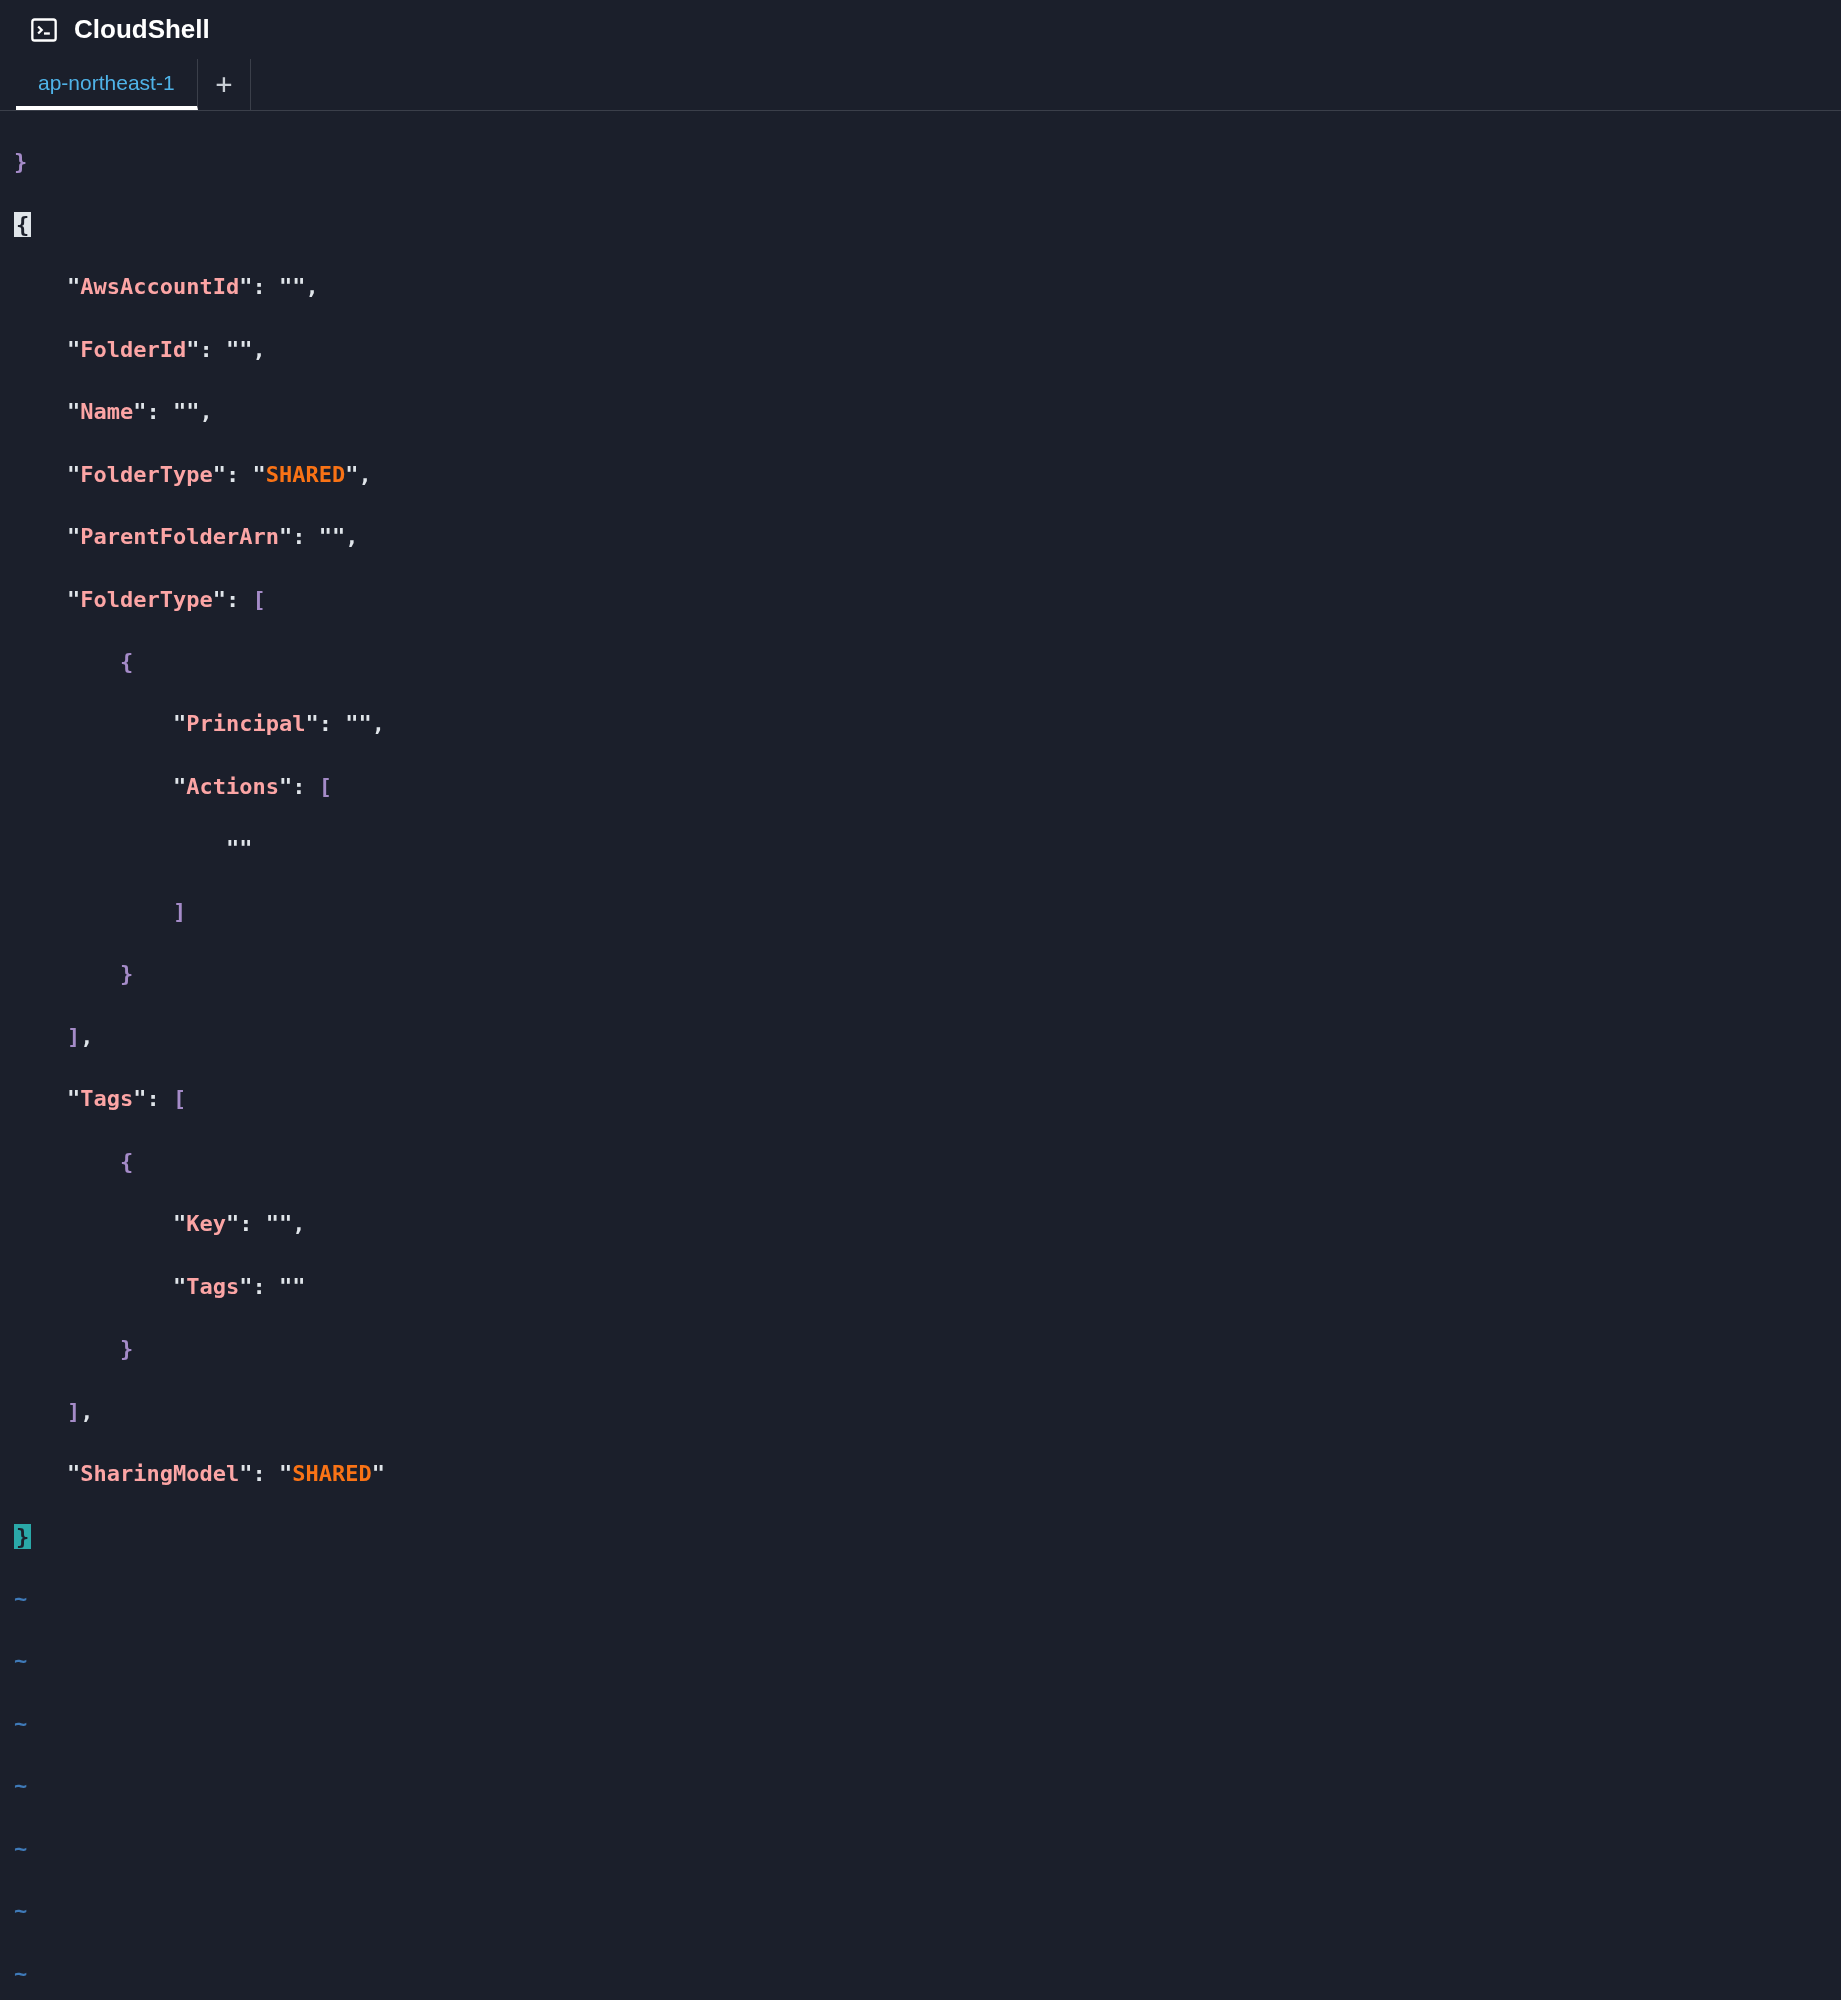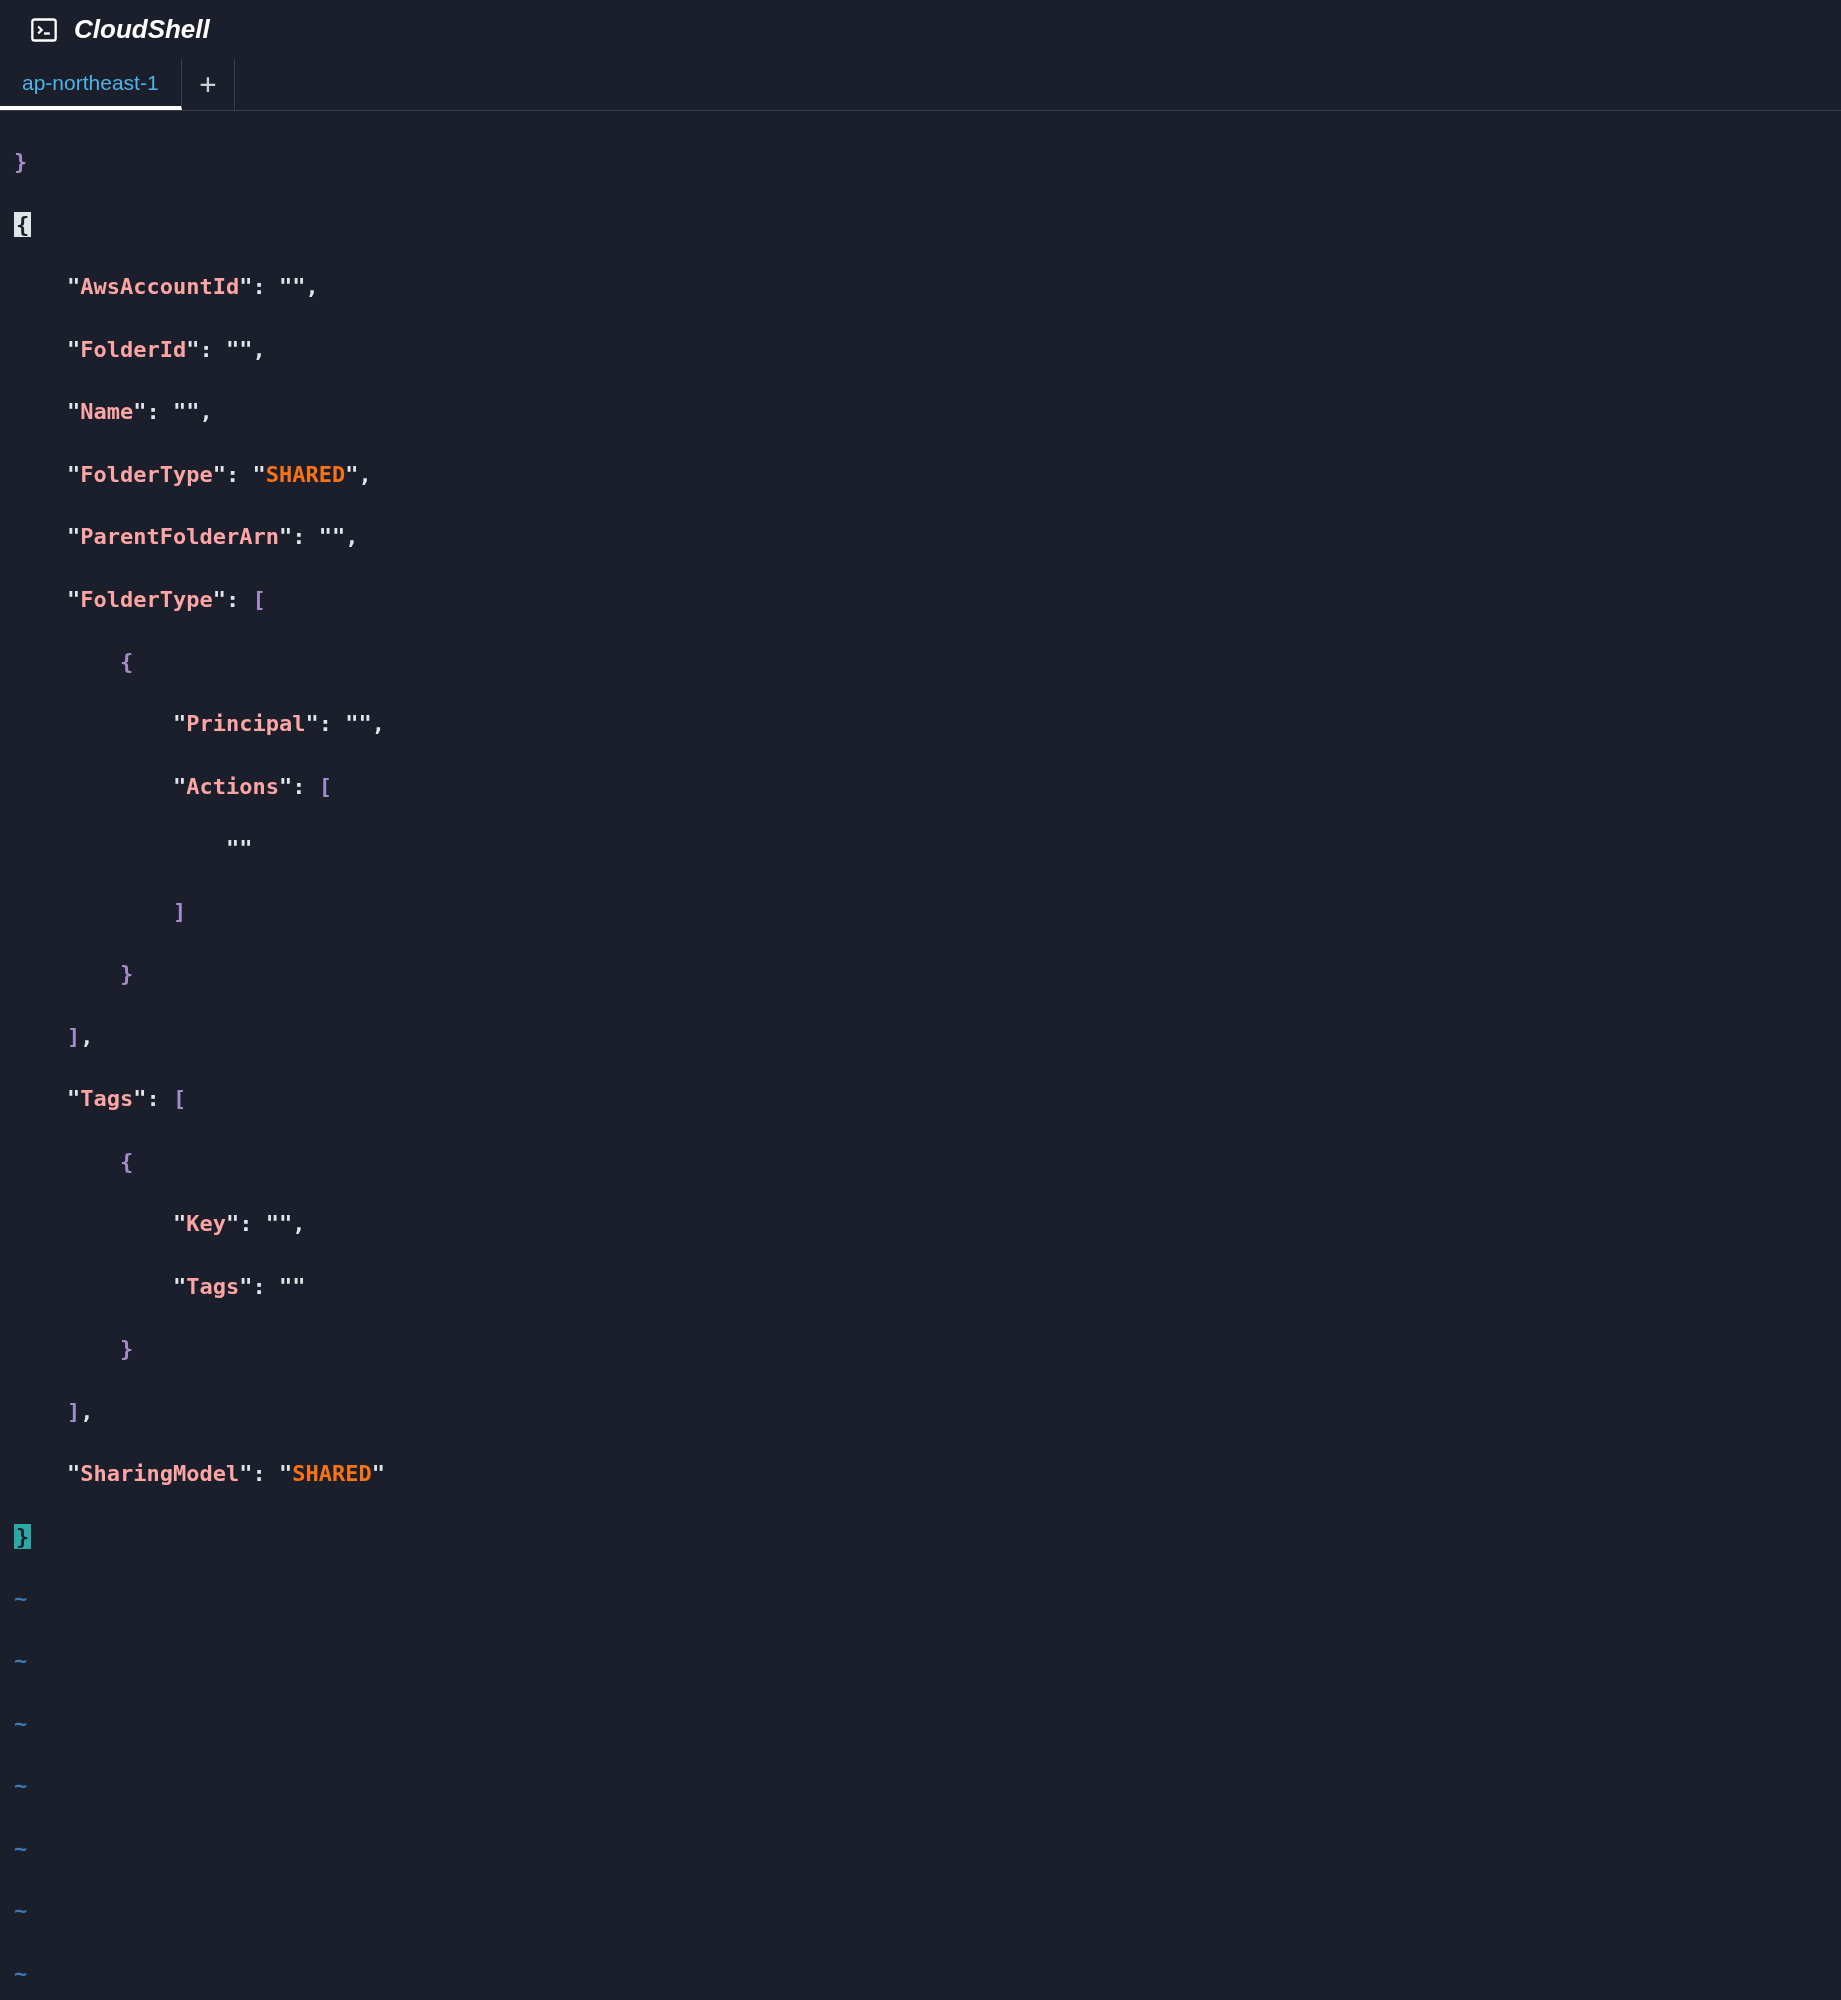--- a/index.html
+++ b/index.html
@@ -10,21 +10,20 @@
     font-size: 22px;
     width: 1841px;
     height: 2000px;
     overflow: hidden;
   }
   .header {
     display: flex;
     align-items: center;
     padding: 14px 30px 14px 30px;
     gap: 16px;
-    font-style: italic;
   }
   .header-icon {
     display: inline-flex;
     align-items: center;
     justify-content: center;
   }
   .header-icon svg {
     width: 28px;
     height: 28px;
     stroke: #ffffff;
@@ -34,21 +33,21 @@
   .header-title {
     color: #ffffff;
     font-size: 26px;
     font-weight: 600;
     font-family: "Segoe UI", Arial, sans-serif;
   }
   .tabs {
     display: flex;
     align-items: center;
     border-bottom: 1px solid #3b3f4a;
-    padding-left: 0;
+    padding-left: 16px;
     height: 52px;
   }
   .tab {
     padding: 12px 22px;
     color: #4fb3e8;
     font-size: 21px;
     font-family: "Segoe UI", Arial, sans-serif;
     font-weight: 500;
     border-bottom: 4px solid #ffffff;
     height: 100%;

